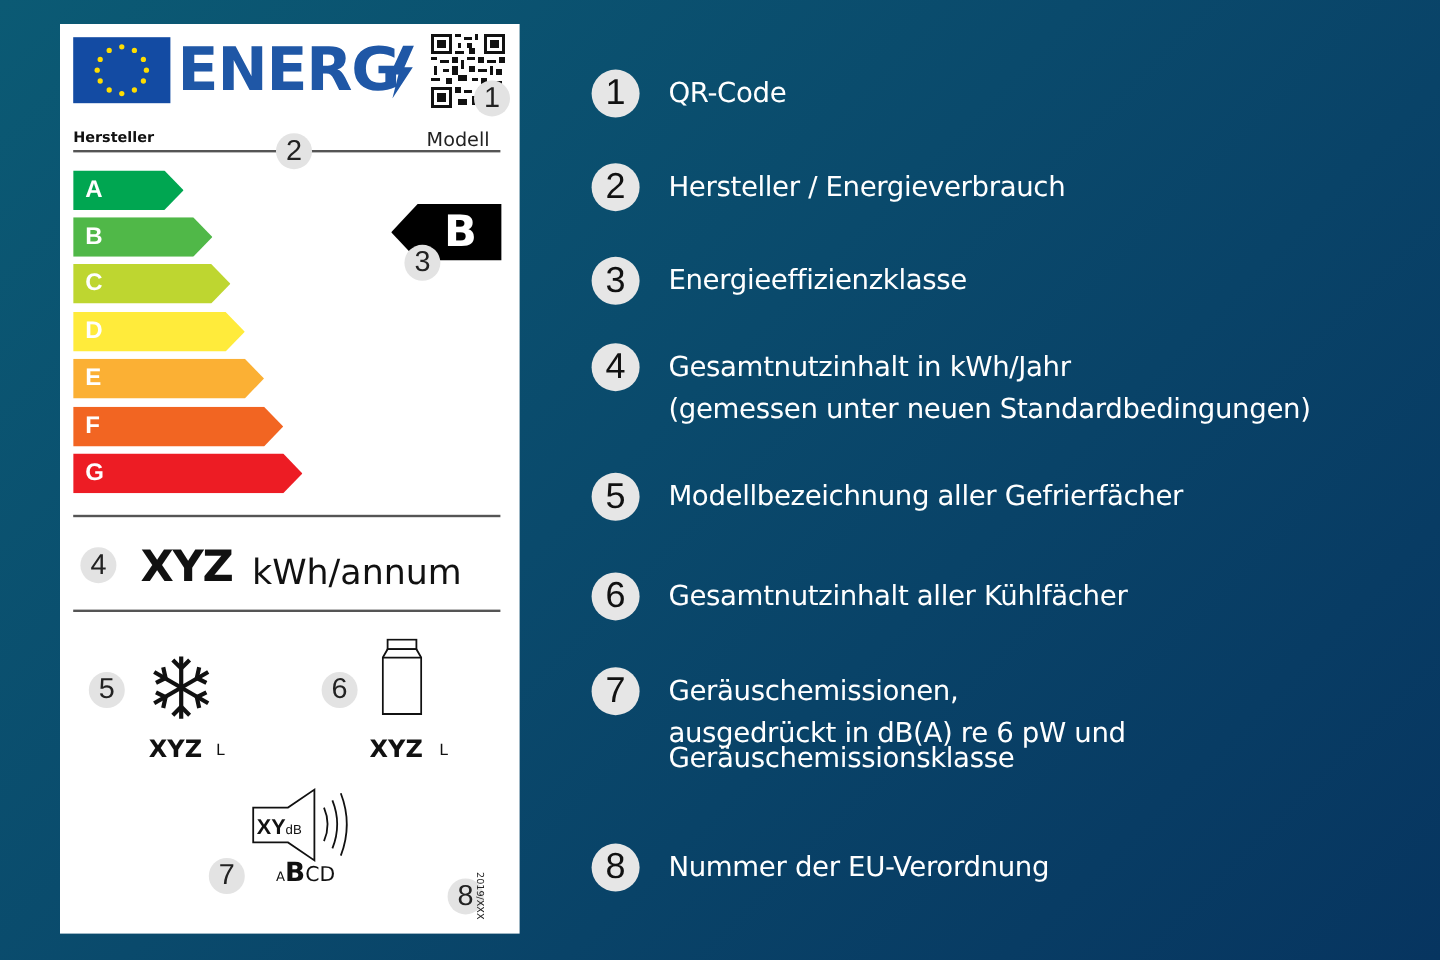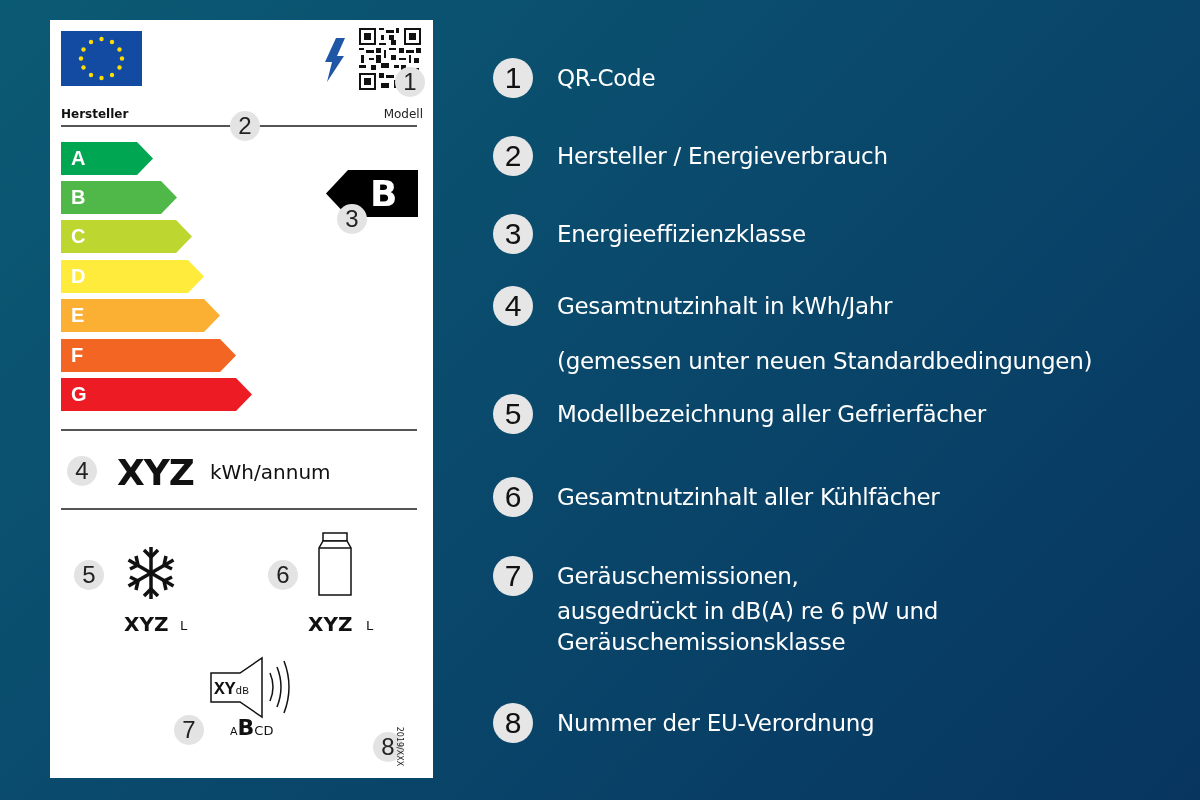--- a/index.html
+++ b/index.html
@@ -17,33 +17,33 @@
     position:absolute; left:98px; top:8px; font-family:"DejaVu Sans", sans-serif;
     font-weight:bold; font-size:50px; color:#1f57a6; letter-spacing:-1px; line-height:60px;
   }
   .bolt { position:absolute; left:272px; top:18px; width:24px; height:44px; }
   .qr { position:absolute; left:309px; top:8px; width:62px; height:62px; }
   .badge {
     position:absolute; width:30px; height:30px; border-radius:50%; background:#e3e3e3;
     font-family:"Liberation Sans", sans-serif; font-size:24px; color:#222; text-align:center; line-height:30px;
   }
   .maker { position:absolute; left:11px; top:87px; font-size:12px; font-weight:bold; color:#111;text-align:right; }
-  .model { position:absolute; right:10px; top:87px; font-size:12px; color:#222; }
+  .model { position:absolute; right:25px; top:87px; font-size:16px; color:#222; }
   .rule { position:absolute; left:11px; width:356px; height:1.5px; background:#555; }
   .bar { position:absolute; left:11px; height:33px; }
   .bar svg { display:block; }
   .bar span {
     position:absolute; left:10px; top:3px; font-family:"Liberation Sans", sans-serif; font-weight:bold; color:#fff; font-size:20px; line-height:27px;
   }
   .class-arrow { position:absolute; left:276px; top:150px; width:92px; height:47px; }
   .class-arrow span {
     position:absolute; left:44px; top:0px; font-family:"DejaVu Sans", sans-serif; font-weight:bold; color:#fff; font-size:36px; line-height:47px;
   }
   .energy-value { position:absolute; left:67px; top:432px; font-family:"DejaVu Sans", sans-serif; font-weight:bold; font-size:36px; color:#111; letter-spacing:-1px; }
-  .energy-unit { position:absolute; left:160px; top:440px; font-size:20px; color:#111; }
+  .energy-unit { position:absolute; left:160px; top:440px; font-size:29px; color:#111; }
   .vol { position:absolute; font-family:"DejaVu Sans", sans-serif; font-weight:bold; font-size:20px; color:#111; }
   .vol-unit { position:absolute; font-size:13px; color:#111; }
   .noise-class { position:absolute; left:180px; top:695px; color:#111; font-family:"DejaVu Sans", sans-serif; }
   .reg { position:absolute; left:352px; top:700px; width:14px; height:60px; }
   .reg span {
     position:absolute; left:-22px; top:22px; transform:rotate(90deg); font-size:8px; color:#222; white-space:nowrap;
   }
   .legend { position:absolute; left:493px; top:0; width:700px; height:800px; }
   .legend-item { position:absolute; left:0; }
   .legend-num {
@@ -71,20 +71,21 @@
           <circle cx="51" cy="44" r="2.2"></circle>
         <circle cx="40.5" cy="47" r="2.2"></circle>
           <circle cx="30" cy="44" r="2.2"></circle>
           <circle cx="22.5" cy="36.5" r="2.2"></circle>
         <circle cx="20" cy="27.5" r="2.2"></circle>
           <circle cx="22.5" cy="18.5" r="2.2"></circle>
           <circle cx="30" cy="11" r="2.2"></circle>
       </g>
     </svg>
   </div>
+  <div class="energ">ENERG</div>
   <svg class="bolt" viewBox="0 0 24 44">
     <polygon points="14,0 23,0 15,18 22,18 5,44 10,24 3,24" fill="#1f57a6"></polygon>
   </svg>
 
   <svg class="qr" viewBox="0 0 25 25" shape-rendering="crispEdges">
     <rect width="25" height="25" fill="#fff"></rect>
     <g fill="#111">
       <rect x="0" y="0" width="7" height="7"></rect>
         <rect x="1" y="1" width="5" height="5" fill="#fff"></rect>
         <rect x="2" y="2" width="3" height="3"></rect>
@@ -222,26 +223,26 @@
   </svg>
   <div class="vol" style="left:258px;top:592px;">XYZ</div>
   <div class="vol-unit" style="left:316px;top:598px;">L</div>
 
   <svg style="position:absolute;left:160px;top:635px;" width="92" height="65" viewBox="0 0 92 65">
     <polygon points="1,18 30,18 52,3 52,62 30,47 1,47" fill="#fff" stroke="#111" stroke-width="1.5"></polygon>
     <path d="M60,18 Q66,32 60,46" stroke="#111" stroke-width="1.5" fill="none"></path>
     <path d="M67,12 Q75,32 67,52" stroke="#111" stroke-width="1.5" fill="none"></path>
     <path d="M74,6 Q84,32 74,58" stroke="#111" stroke-width="1.5" fill="none"></path>
   </svg>
-  <div style="position:absolute;left:164px;top:659px;font-family:Liberation Mono, monospace;color:#111;">
+  <div style="position:absolute;left:164px;top:659px;font-family:Liberation Sans, sans-serif;color:#111;">
     <span style="font-weight:bold;font-size:18px;">XY</span><span style="font-size:11px;">dB</span>
   </div>
   <div class="badge" style="left:124px;top:695px;">7</div>
   <div class="noise-class">
-    <span style="font-size:11px;">A</span><span style="font-size:22px;font-weight:bold;">B</span><span style="font-size:13px;text-align:right;">CD</span>
+    <span style="font-size:11px;">A</span><span style="font-size:22px;font-weight:bold;">B</span><span style="font-size:17px;text-align:right;">CD</span>
   </div>
 
   <div class="badge" style="left:323px;top:712px;">8</div>
   <div class="reg">
     <span>2019/XXX</span>
   </div>
 </div>
 
 <div class="legend">
   <div class="legend-item" style="top:58px;">
@@ -252,33 +253,33 @@
     <div class="legend-num">2</div>
     <div class="legend-text">Hersteller / Energieverbrauch</div>
   </div>
   <div class="legend-item" style="top:214px;">
     <div class="legend-num">3</div>
     <div class="legend-text">Energieeffizienzklasse</div>
   </div>
   <div class="legend-item" style="top:286px;">
     <div class="legend-num">4</div>
     <div class="legend-text">Gesamtnutzinhalt in kWh/Jahr</div>
-    <div class="legend-text" style="top:38px;margin-top:20px;">(gemessen unter neuen Standardbedingungen)</div>
+    <div class="legend-text" style="top:38px;">(gemessen unter neuen Standardbedingungen)</div>
   </div>
   <div class="legend-item" style="top:394px;">
     <div class="legend-num">5</div>
     <div class="legend-text">Modellbezeichnung aller Gefrierfächer</div>
   </div>
   <div class="legend-item" style="top:477px;">
     <div class="legend-num">6</div>
     <div class="legend-text">Gesamtnutzinhalt aller Kühlfächer</div>
   </div>
   <div class="legend-item" style="top:556px;">
     <div class="legend-num">7</div>
     <div class="legend-text">Geräuschemissionen,</div>
     <div class="legend-text" style="top:38px;">ausgedrückt in dB(A) re 6 pW und</div>
-    <div class="legend-text" style="top:69px;">Geräuschemissionsklasse</div>
+    <div class="legend-text" style="top:59px;">Geräuschemissionsklasse</div>
   </div>
   <div class="legend-item" style="top:703px;">
     <div class="legend-num">8</div>
     <div class="legend-text">Nummer der EU-Verordnung</div>
   </div>
 </div>
 
 </body></html>

